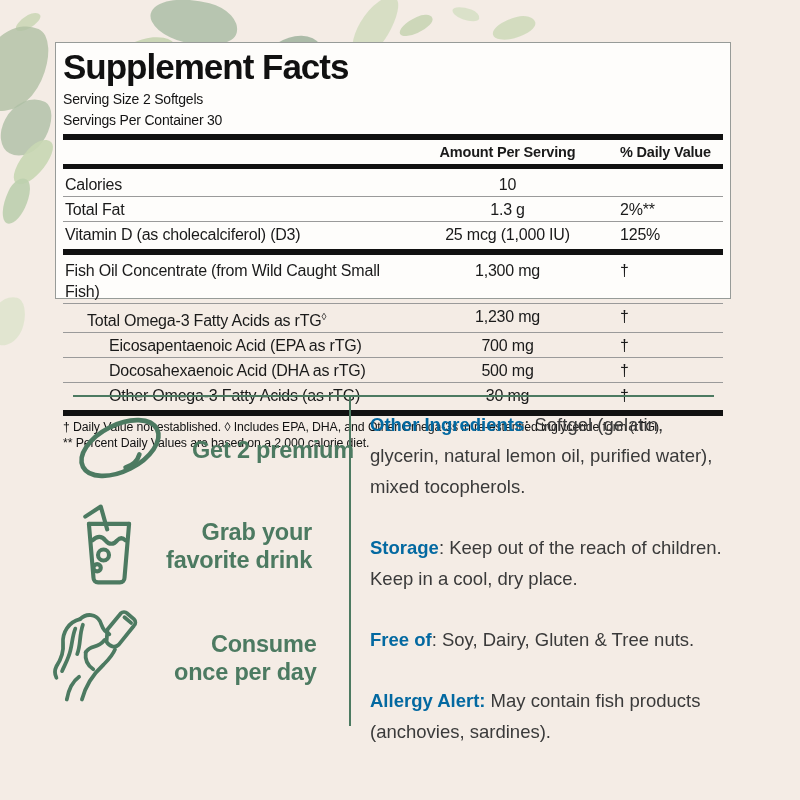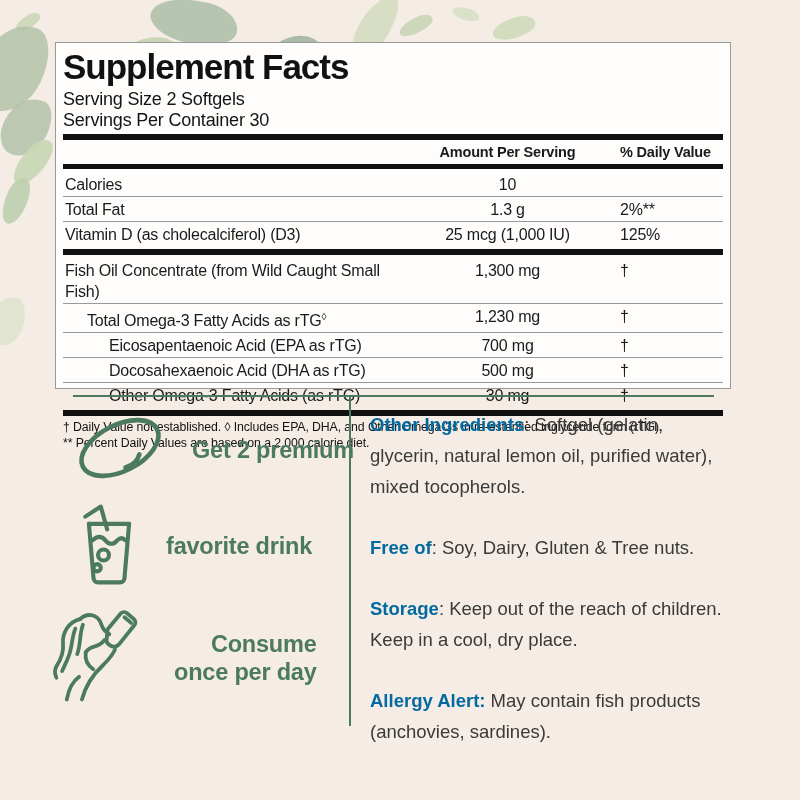--- a/index.html
+++ b/index.html
@@ -3,25 +3,25 @@
 <meta charset="utf-8">
 <style>
   html,body{margin:0;padding:0;background:#f4ece5;}
   .canvas{position:relative;width:800px;height:800px;margin:0 auto;background:#f4ece5;overflow:hidden;
           font-family:"Liberation Sans",sans-serif;color:#1a1a1a;}
 
   
   .leaf{position:absolute;z-index:1;}
 
   
-  .panel{position:absolute;z-index:2;left:55px;top:42px;width:676px;height:347px;
+  .panel{position:absolute;z-index:2;left:55px;top:42px;width:676px;height:257px;
          background:#fefdfb;border:1px solid #979b98;box-sizing:border-box;
          padding:4px 7px 0 7px;letter-spacing:-0.2px;}
   .sf-title{font-size:35px;font-weight:bold;letter-spacing:-1px;margin:0 0 2px 0;line-height:40px;color:#111;}
-  .sf-serving{font-size:18px;line-height:21px;color:#141414;}
+  .sf-serving{font-size:14px;line-height:21px;color:#141414;}
   .sf-bar{height:6px;background:#111;margin:3px 0;}
   .sf-bar.thin-bar{height:5px;}
   .sf-head{display:grid;grid-template-columns:1fr 215px 103px;font-size:14.5px;font-weight:bold;
            padding:1px 0;}
   .sf-head .amt,.sf-row .amt{text-align:center;padding-right:10px;}
   .sf-head .dv,.sf-row .dv{text-align:left;padding-right:2px;}
   #sf-rows{}
   .sf-row{display:grid;grid-template-columns:1fr 215px 103px;font-size:16px;line-height:21px;padding:1.5px 0;}
   .sf-row + .sf-row{border-top:1px solid #9a9a9a;}
   .sf-row .nm{padding-left:2px;}
@@ -147,20 +147,21 @@
       <div class="step step1">
         <span class="ic"><svg class="gicon" width="66" height="84" viewBox="0 0 72 92" stroke-width="4.5">
             <path d="M14 24 L19 83 C19 86 21 88 24 88 L48 88 C51 88 53 86 53 83 L58 24"></path>
             <path d="M14 24 L58 24"></path>
             <path d="M10 16 L27 5 L34 30"></path>
             <path d="M18 42 C23 37 28 37 32 42 C36 47 41 47 45 42 C48 39 51 39 54 42"></path>
             <circle cx="30" cy="58" r="6"></circle>
             <circle cx="23" cy="72" r="4"></circle>
           </svg></span>
         <div class="lbl">
+          <div>Grab your</div>
           <div>favorite drink</div>
         </div>
       </div>
       <div class="step step2">
         <span class="ic"><svg class="gicon" width="104" height="96" viewBox="0 0 110 100" stroke-width="4">
             <path d="M36 11 C24 14 17 25 18 37 C19 47 15 55 11 61 C9 65 9 69 11 73"></path>
             <path d="M31 21 C27 31 28 40 24 50 C22 56 19 61 17 66"></path>
             <path d="M39 17 C35 28 37 38 33 48"></path>
             <path d="M36 11 C43 4 53 6 57 13 C59 17 59 20 62 23 L67 27"></path>
             <path d="M62 33 C59 37 55 39 51 40 C47 41 44 43 42 46"></path>
@@ -172,17 +173,17 @@
           </svg></span>
         <div class="lbl">
           <div>Consume</div>
           <div>once per day</div>
         </div>
       </div>
     </div>
 
   <div class="info-col" id="info-col">
       <p><b>Other Ingredients</b><span>: Softgel (gelatin, glycerin, natural lemon oil, purified water), mixed tocopherols.</span></p>
+      <p><b>Storage</b><span>: Keep out of the reach of children. Keep in a cool, dry place.</span></p>
       <p><b>Free of</b><span>: Soy, Dairy, Gluten &amp; Tree nuts.</span></p>
-      <p><b>Storage</b><span>: Keep out of the reach of children. Keep in a cool, dry place.</span></p>
       <p><b>Allergy Alert:</b><span> May contain fish products (anchovies, sardines).</span></p>
     </div>
 </div>
 
 </body></html>

